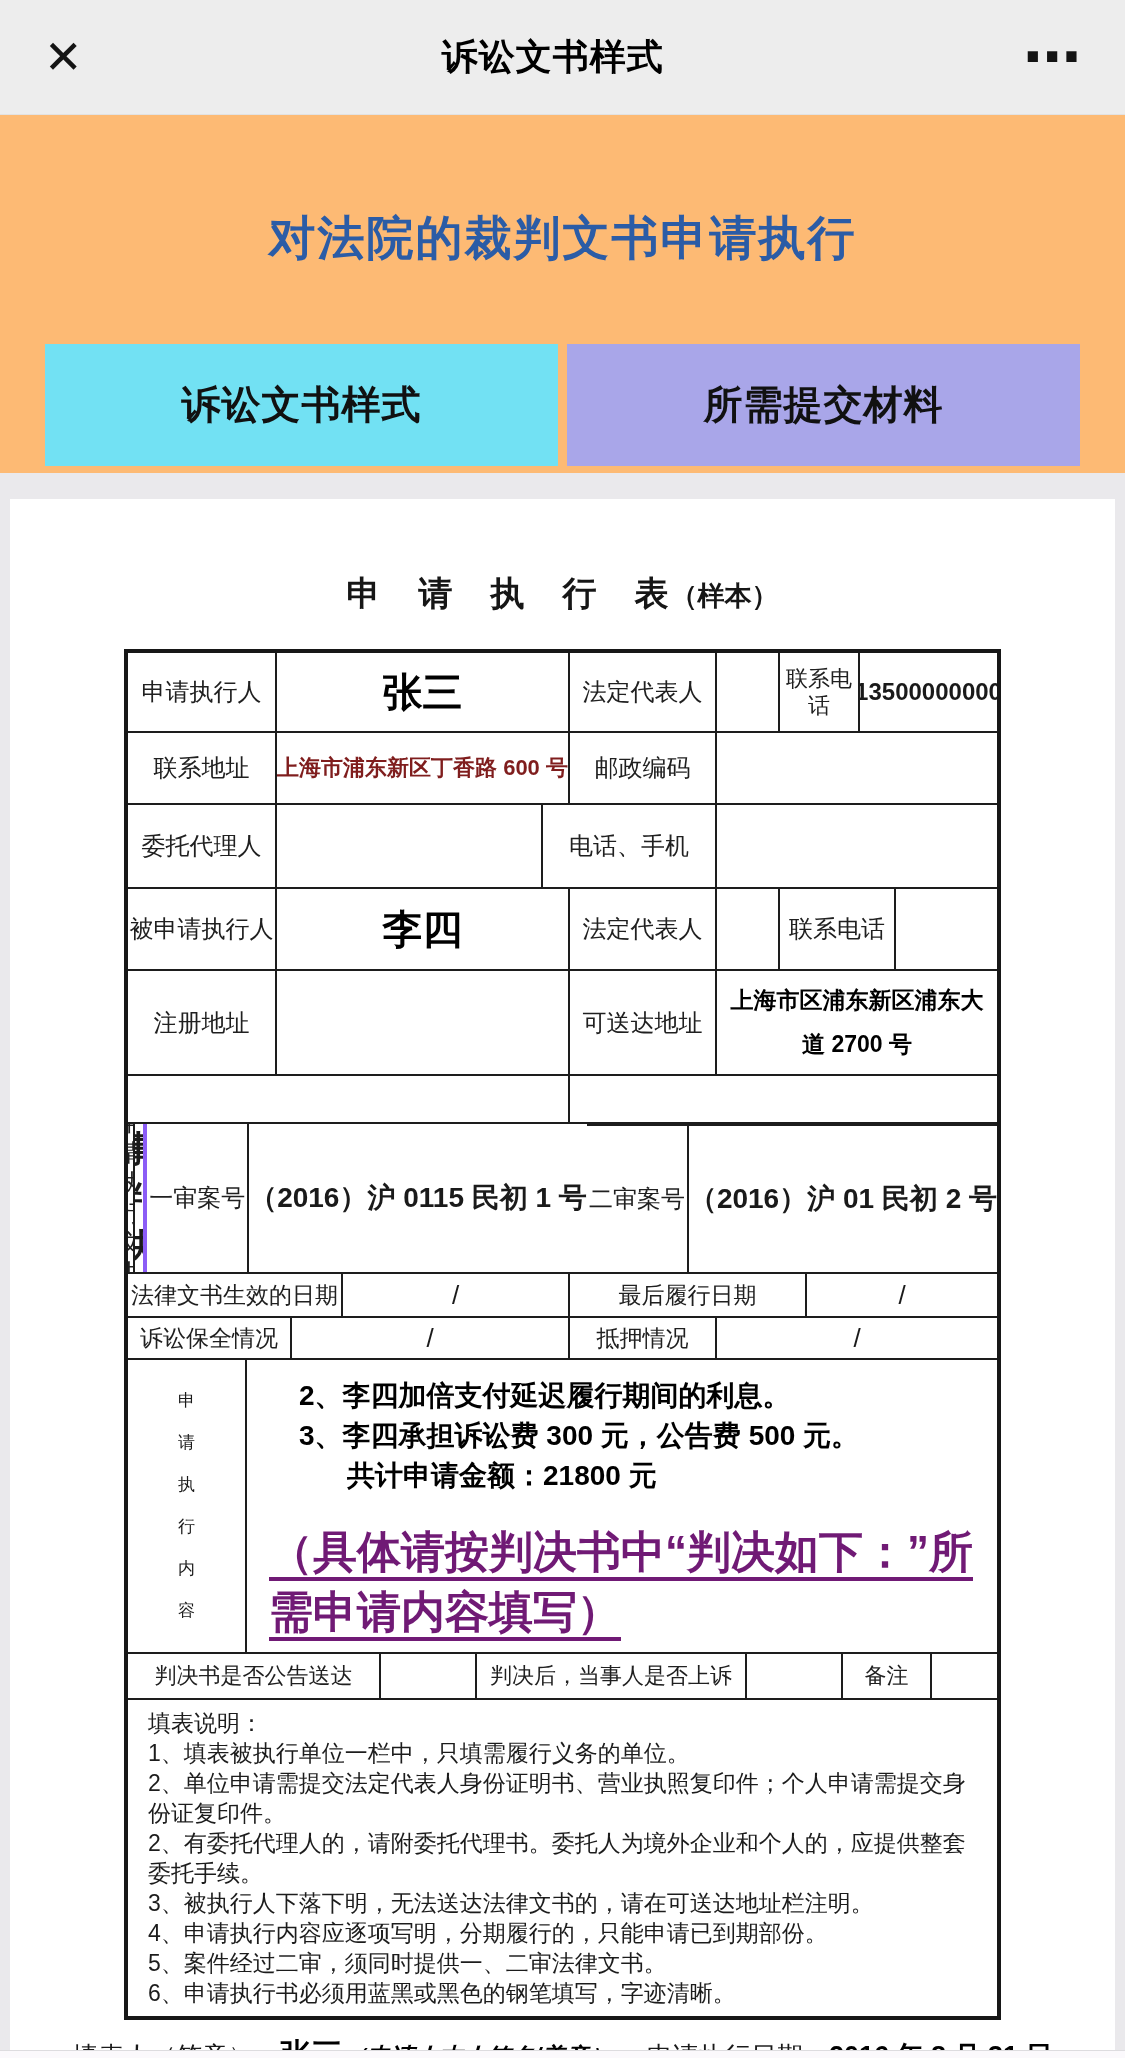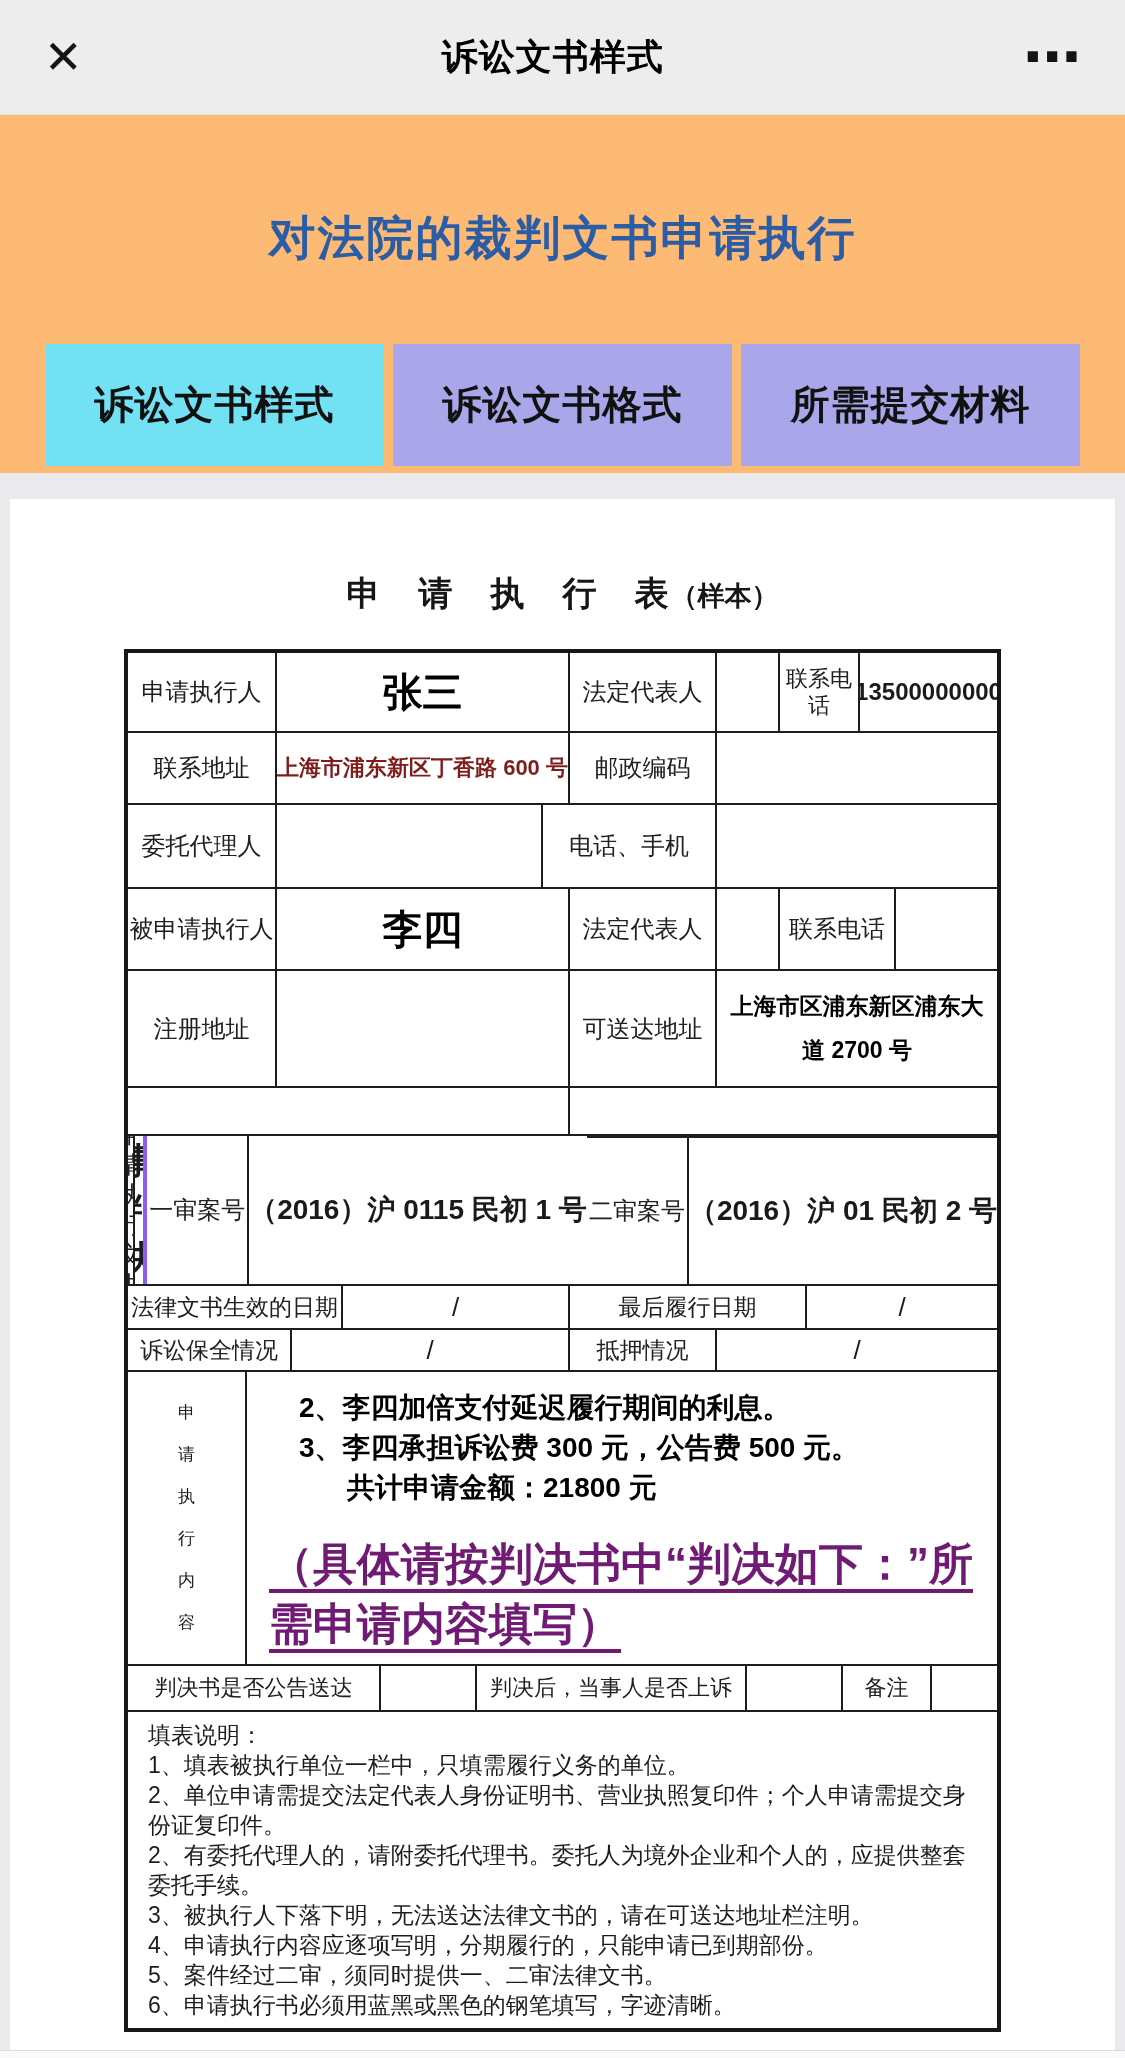--- a/index.html
+++ b/index.html
@@ -98,21 +98,20 @@
 <div class="topbar">
   <span class="close-btn">✕</span>
   <span class="topbar-title">诉讼文书样式</span>
   <span class="more-btn">⋯</span>
 </div>
 
 <div class="headerzone">
   <div class="article-title">对法院的裁判文书申请执行</div>
   <div class="tabs">
     <div class="tab active">诉讼文书样式</div>
-    <div class="tab">诉讼文书格式</div>
     <div class="tab">所需提交材料</div>
   </div>
 </div>
 
 <div class="docarea">
 <div class="card">
 
   <div class="doc-title">
     <span class="main">申　请　执　行　表</span><span class="sub">（样本）</span>
   </div>
@@ -144,21 +143,21 @@
 
     <div class="tr" style="height:82px">
       <div class="td label" style="width:147px">被申请执行人</div>
       <div class="td big-name" style="width:293px">李四</div>
       <div class="td label" style="width:147px">法定代表人</div>
       <div class="td" style="width:63px"></div>
       <div class="td label" style="width:116px">联系电话</div>
       <div class="td" style="flex:1"></div>
     </div>
 
-    <div class="tr" style="height:117px">
+    <div class="tr" style="height:105px">
       <div class="td label" style="width:147px">注册地址</div>
       <div class="td" style="width:293px"></div>
       <div class="td label" style="width:147px">可送达地址</div>
       <div class="td bold-wrap" style="flex:1">上海市区浦东新区浦东大道 2700 号</div>
     </div>
 
     <div class="tr" style="height:48px">
       <div class="td" style="width:440px"></div>
       <div class="td" style="flex:1"></div>
     </div>

